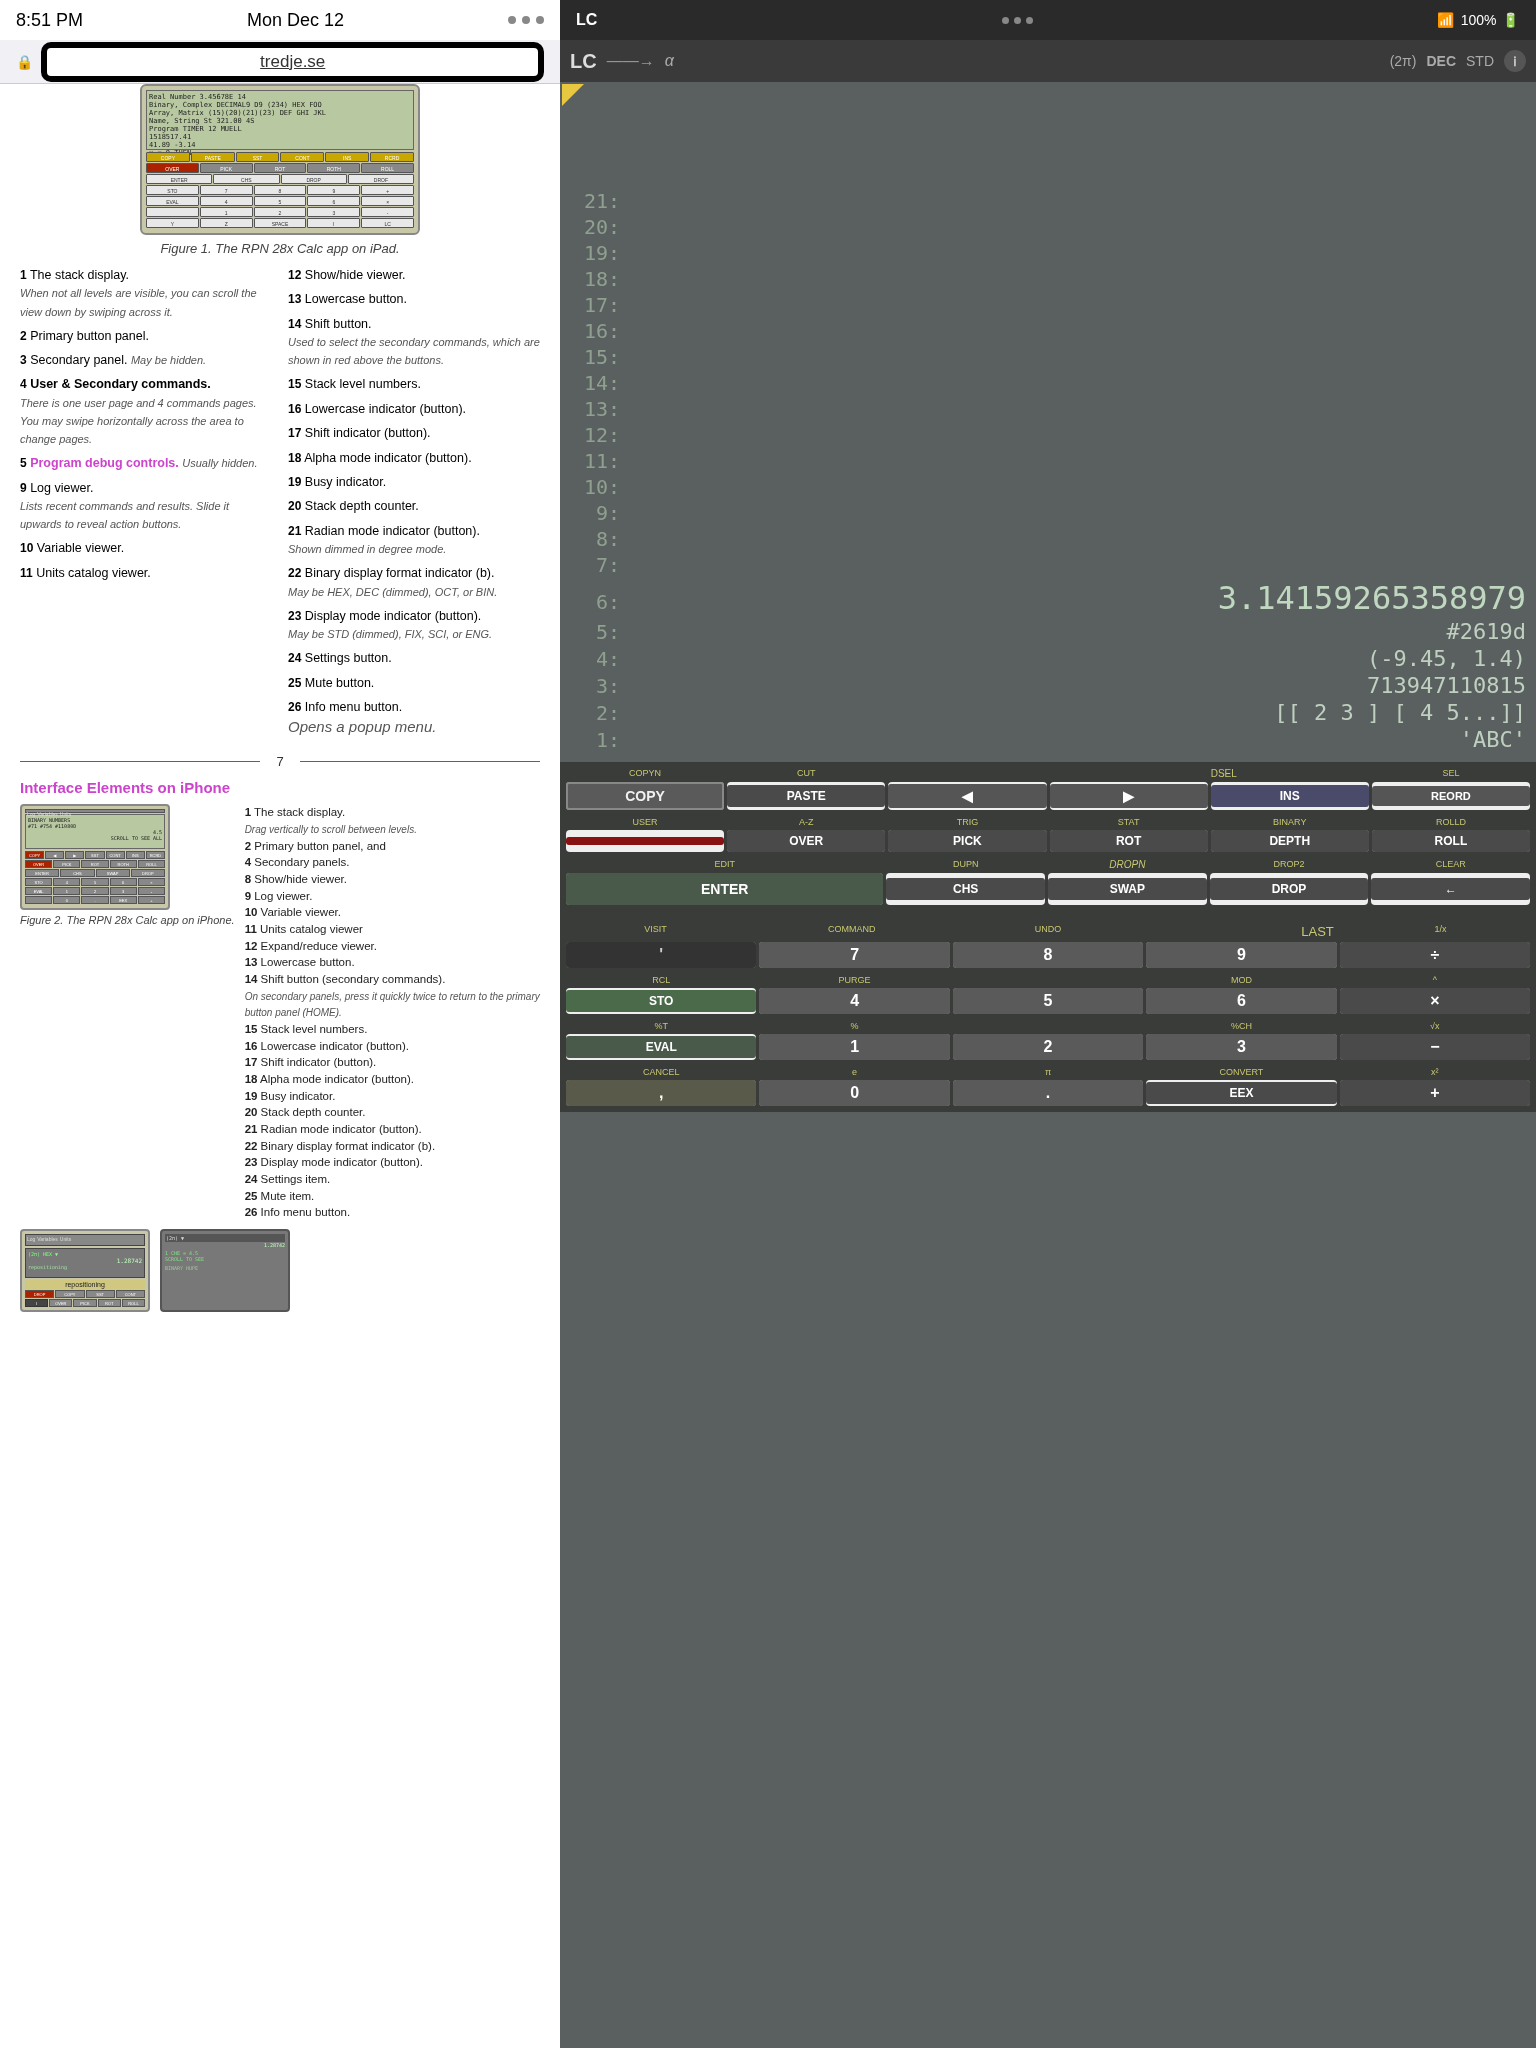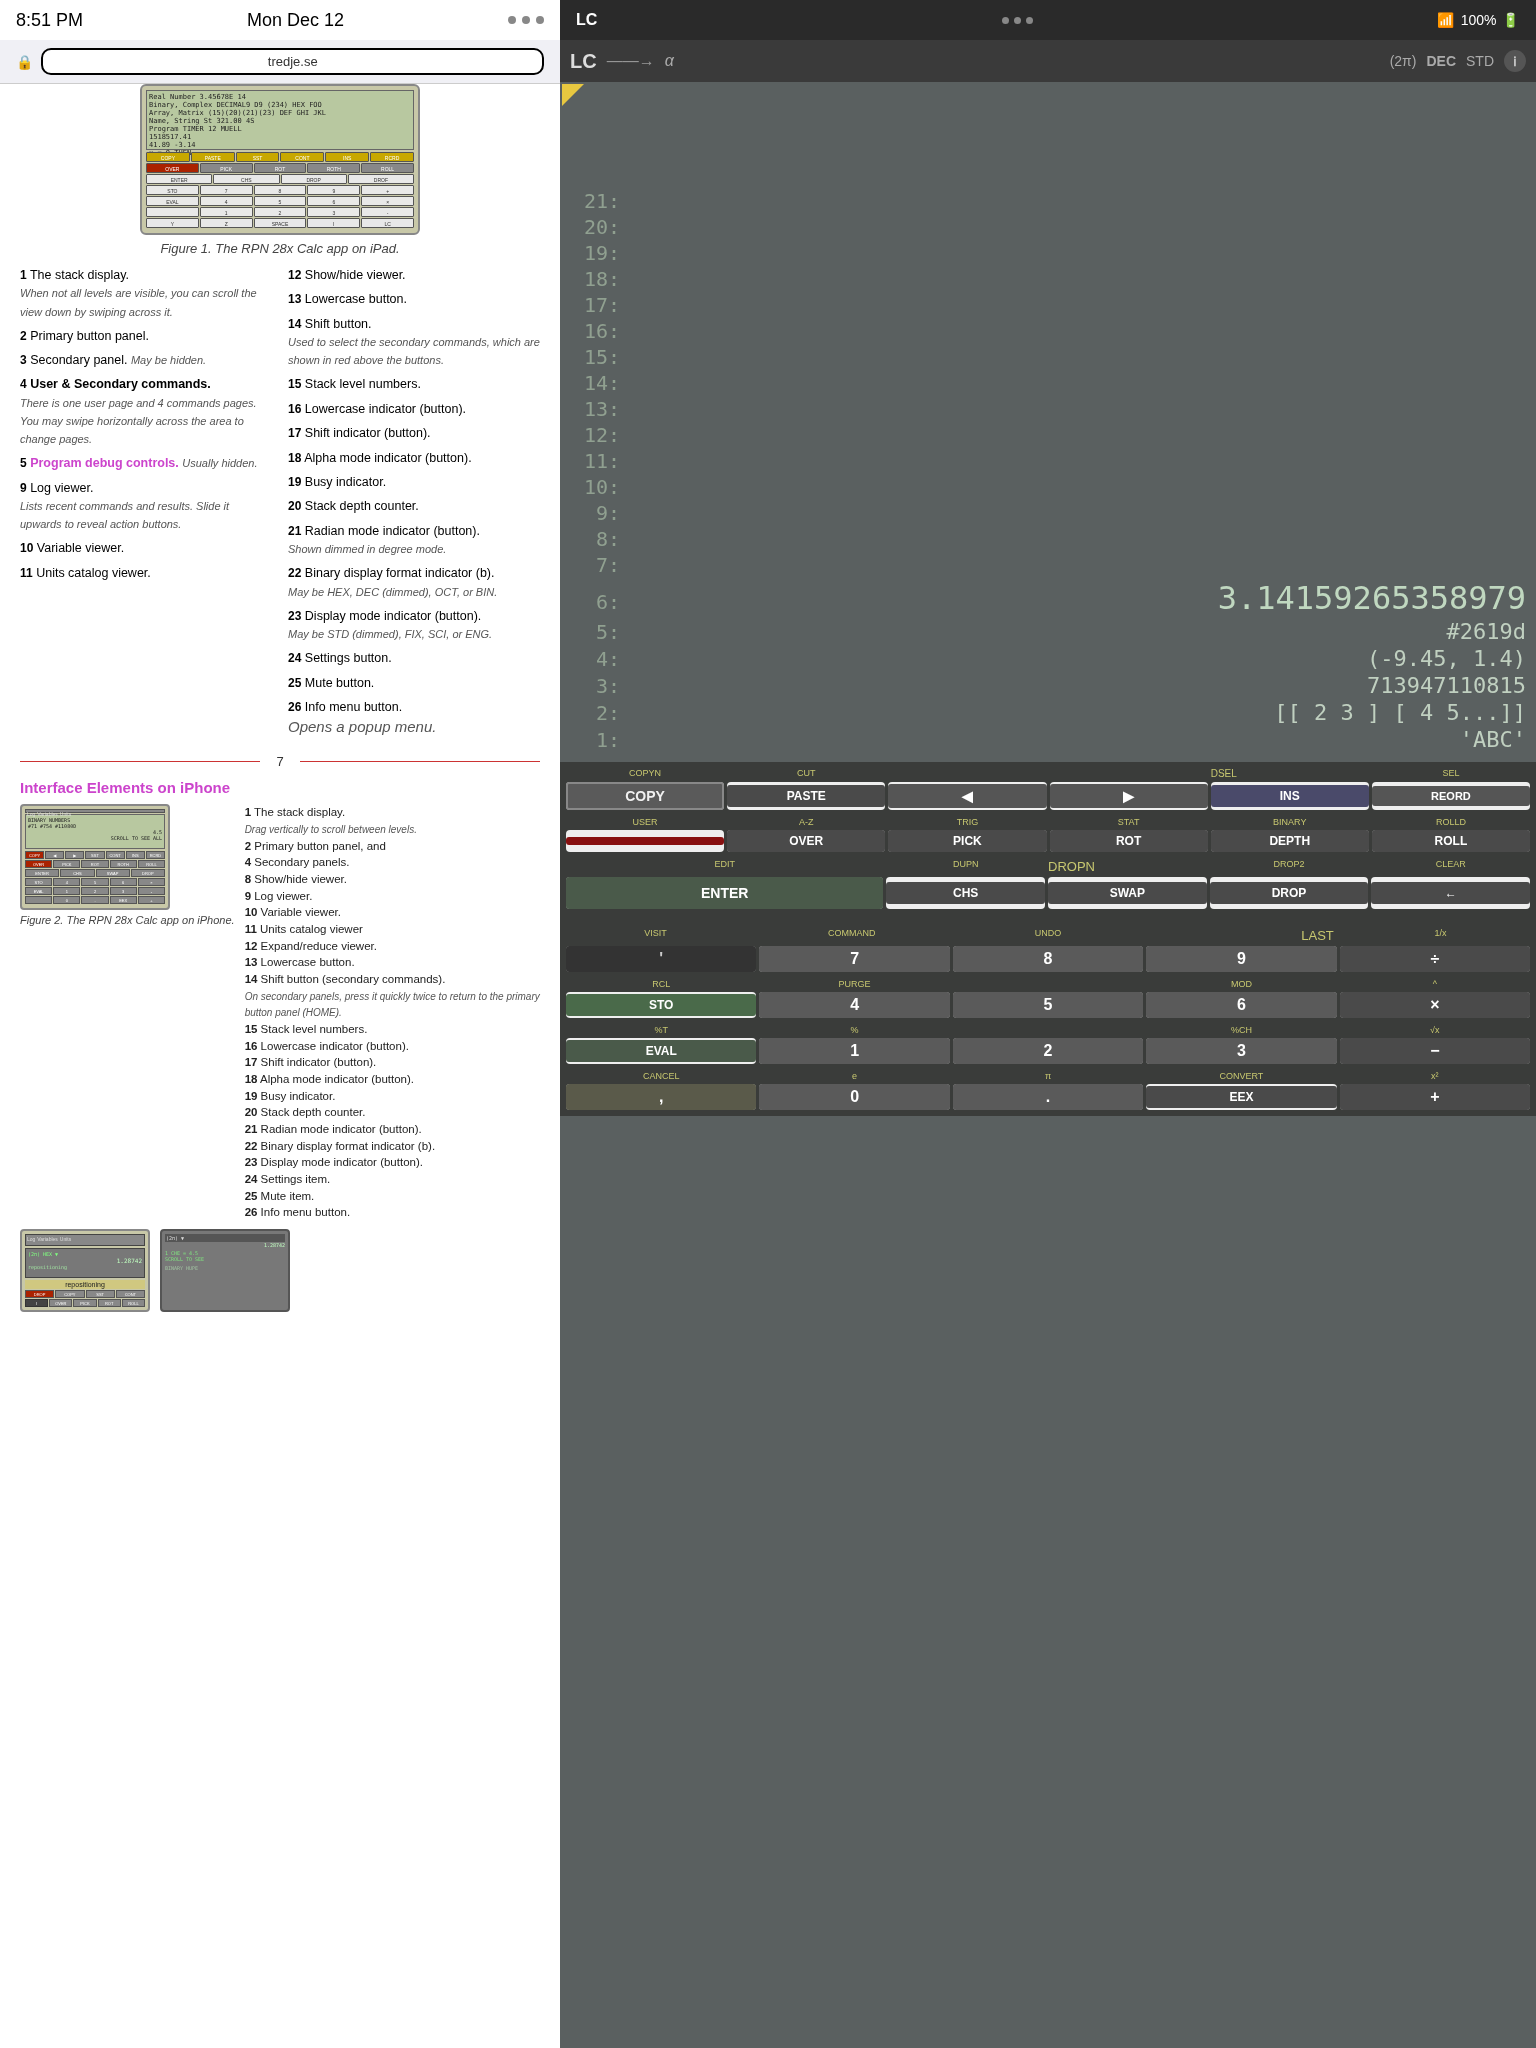--- a/index.html
+++ b/index.html
@@ -54,26 +54,27 @@
       padding: 6px 16px;
       display: flex;
       align-items: center;
       gap: 8px;
       height: 44px;
       border-bottom: 1px solid #ccc;
     }
     .browser-url {
       flex: 1;
       text-align: center;
-      font-size: 13px;
+      font-size: 17px;
       color: #333;
       background: #fff;
       border-radius: 10px;
       padding: 4px 12px;
-      border: 2px solid #000000;
+      border: 6px solid #000000;
+      text-decoration: underline;
     }
     .lock-icon { font-size: 14px; color: #888; }
 
     
     .page-content {
       flex: 1;
       overflow: hidden;
       padding: 0 20px;
       background: #fff;
     }
@@ -861,21 +862,21 @@
         <div class="btn-main dark-gray">DEPTH</div>
       </button>
       <button class="calc-btn" style="flex:1;">
         <div class="btn-main dark-gray">ROLL</div>
       </button>
     </div>
 
     <div style="display:flex;gap:3px;margin-top:4px;">
       <div style="flex:2;text-align:center;font-size:9px;color:#c8c870;">EDIT</div>
       <div style="flex:1;text-align:center;font-size:9px;color:#c8c870;">DUPN</div>
-      <div style="flex:1;font-size:13px;color:#c8c870;">DROPN</div>
+      <div style="flex:1;text-align:center;font-size:10px;color:#c8c870;font-style:italic;">DROPN</div>
       <div style="flex:1;text-align:center;font-size:9px;color:#c8c870;">DROP2</div>
       <div style="flex:1;text-align:center;font-size:9px;color:#c8c870;">CLEAR</div>
     </div>
 
     <div class="btn-row">
       <button class="calc-btn" style="flex:2;">
         <div class="btn-main enter-btn">ENTER</div>
       </button>
       <button class="calc-btn" style="flex:1;">
         <div class="btn-main dark-gray">CHS</div>

